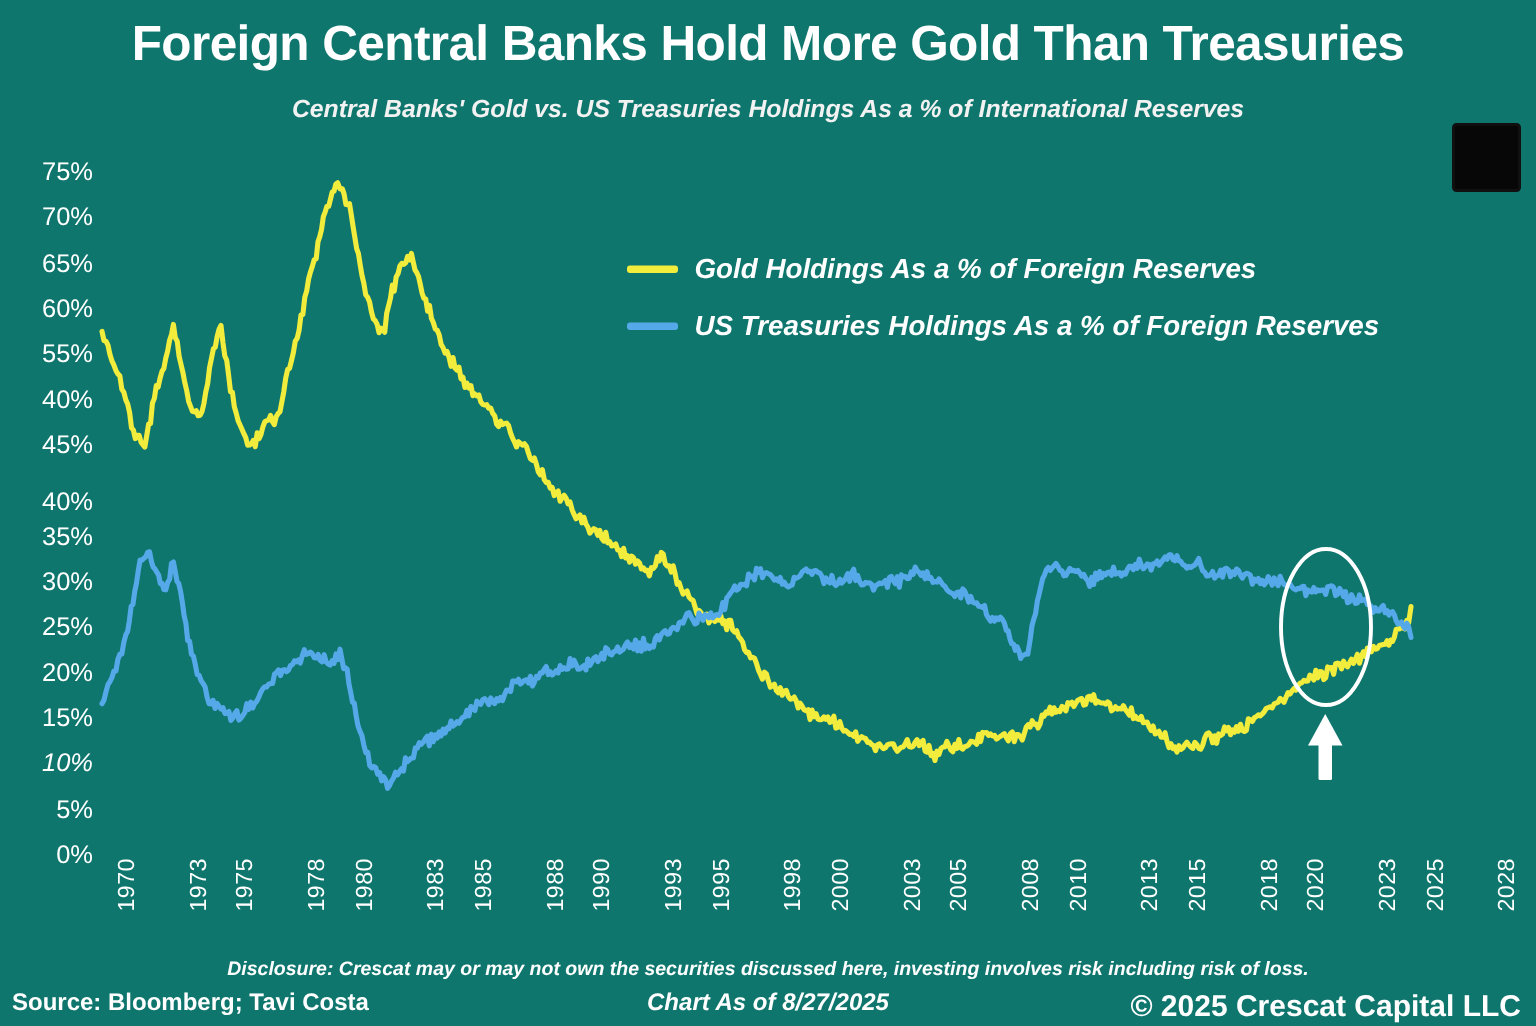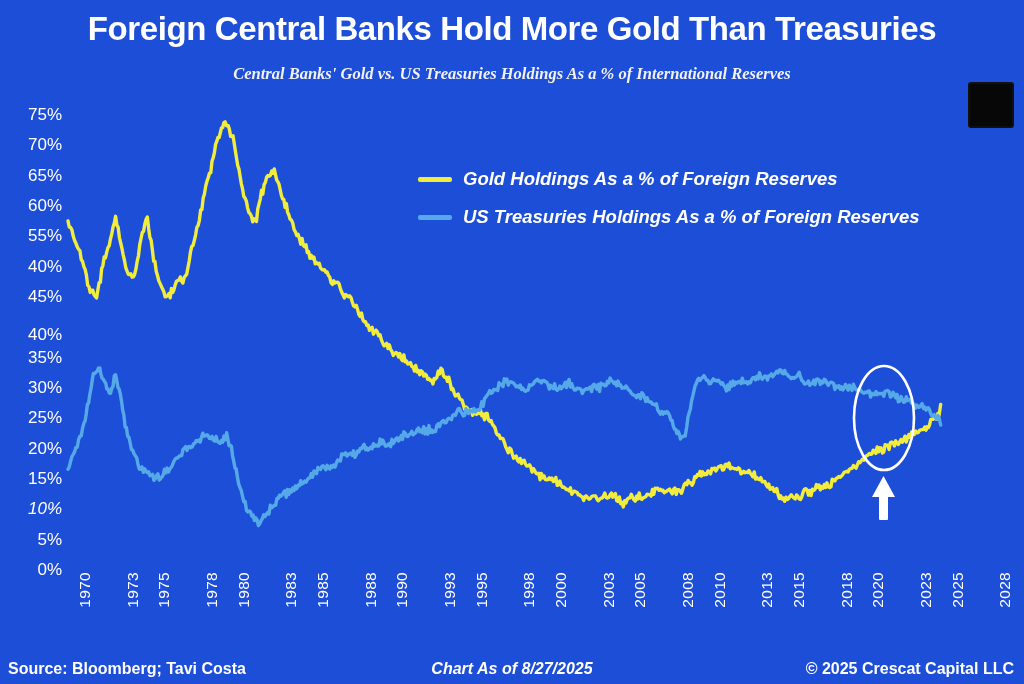--- a/index.html
+++ b/index.html
@@ -1,33 +1,33 @@
 <!DOCTYPE html>
 <html><head>
 <meta charset="utf-8">
 <style>
   html,body{margin:0;padding:0;background:#000;}
   body{
     width:1024px;height:684px;overflow:hidden;
     font-family:"Liberation Sans", sans-serif;
     color:#fff;position:relative;
   }
-  #chart-root{position:absolute;inset:0;background:#1d4ed8;}
+  #chart-root{position:absolute;inset:0;background:#0f766e;}
 
   .title{
     position:absolute;left:0;right:0;top:10px;
     text-align:center;
     font-size:33px;font-weight:bold;letter-spacing:-0.4px;
     color:#ffffff;white-space:nowrap;
   }
   .subtitle{
     position:absolute;left:0;right:0;top:64px;
     text-align:center;
     font-size:16.5px;font-weight:bold;font-style:italic;
-    color:#f2f2f2;white-space:nowrap;font-family:Liberation Serif, serif;
+    color:#f2f2f2;white-space:nowrap;
   }
 
   .plot{position:absolute;left:68px;top:115px;width:952px;height:455px;}
   .plot svg{display:block;width:952px;height:455px;overflow:visible;}
 
   .ylabels{position:absolute;left:0;top:115px;width:62px;height:455px;}
   .ylab{
     position:absolute;right:0;transform:translateY(-50%);
     font-size:17px;color:#fff;text-align:right;white-space:nowrap;
   }
@@ -52,21 +52,21 @@
     color:#fff;line-height:1.35;
   }
   .anno-overlay{position:absolute;left:0;top:0;width:1024px;height:684px;pointer-events:none;}
 
   .disclosure{
     position:absolute;left:0;right:0;top:638px;text-align:center;
     font-size:13px;font-style:italic;font-weight:bold;color:#ffffff;white-space:nowrap;
   }
   .source{position:absolute;left:8px;top:660px;font-size:16px;font-weight:bold;color:#fff;white-space:nowrap;}
   .asof{position:absolute;left:0;right:0;top:660px;text-align:center;font-size:16px;font-style:italic;font-weight:bold;color:#fff;white-space:nowrap;}
-  .copyright{position:absolute;right:10px;top:660px;font-size:16px;font-weight:bold;color:#fff;white-space:nowrap;padding-left:20px;}
+  .copyright{position:absolute;right:10px;top:660px;font-size:20px;font-weight:bold;color:#fff;white-space:nowrap;padding-left:20px;}
 
   .watermark{
     position:absolute;left:968px;top:82px;width:42px;height:42px;
     border:2px solid #101010;border-radius:3px;background:#070707;
   }
 </style>
 </head>
 <body>
 
 <div id="chart-root">
@@ -141,17 +141,18 @@
 
 
   <svg class="anno-overlay" viewBox="0 0 1024 684">
     <ellipse cx="884" cy="418" rx="30" ry="52" fill="none" stroke="#ffffff" stroke-width="2.6"></ellipse>
     <g fill="#ffffff">
       <rect x="879" y="492" width="9" height="28" rx="1"></rect>
       <polygon points="883.5,476 895,497 872,497"></polygon>
     </g>
   </svg>
 
+  <div class="disclosure">Disclosure: Crescat may or may not own the securities discussed here, investing involves risk including risk of loss.</div>
   <div class="source">Source: Bloomberg; Tavi Costa</div>
   <div class="asof">Chart As of 8/27/2025</div>
   <div class="copyright">© 2025 Crescat Capital LLC</div>
 
 </div>
 
 </body></html>

